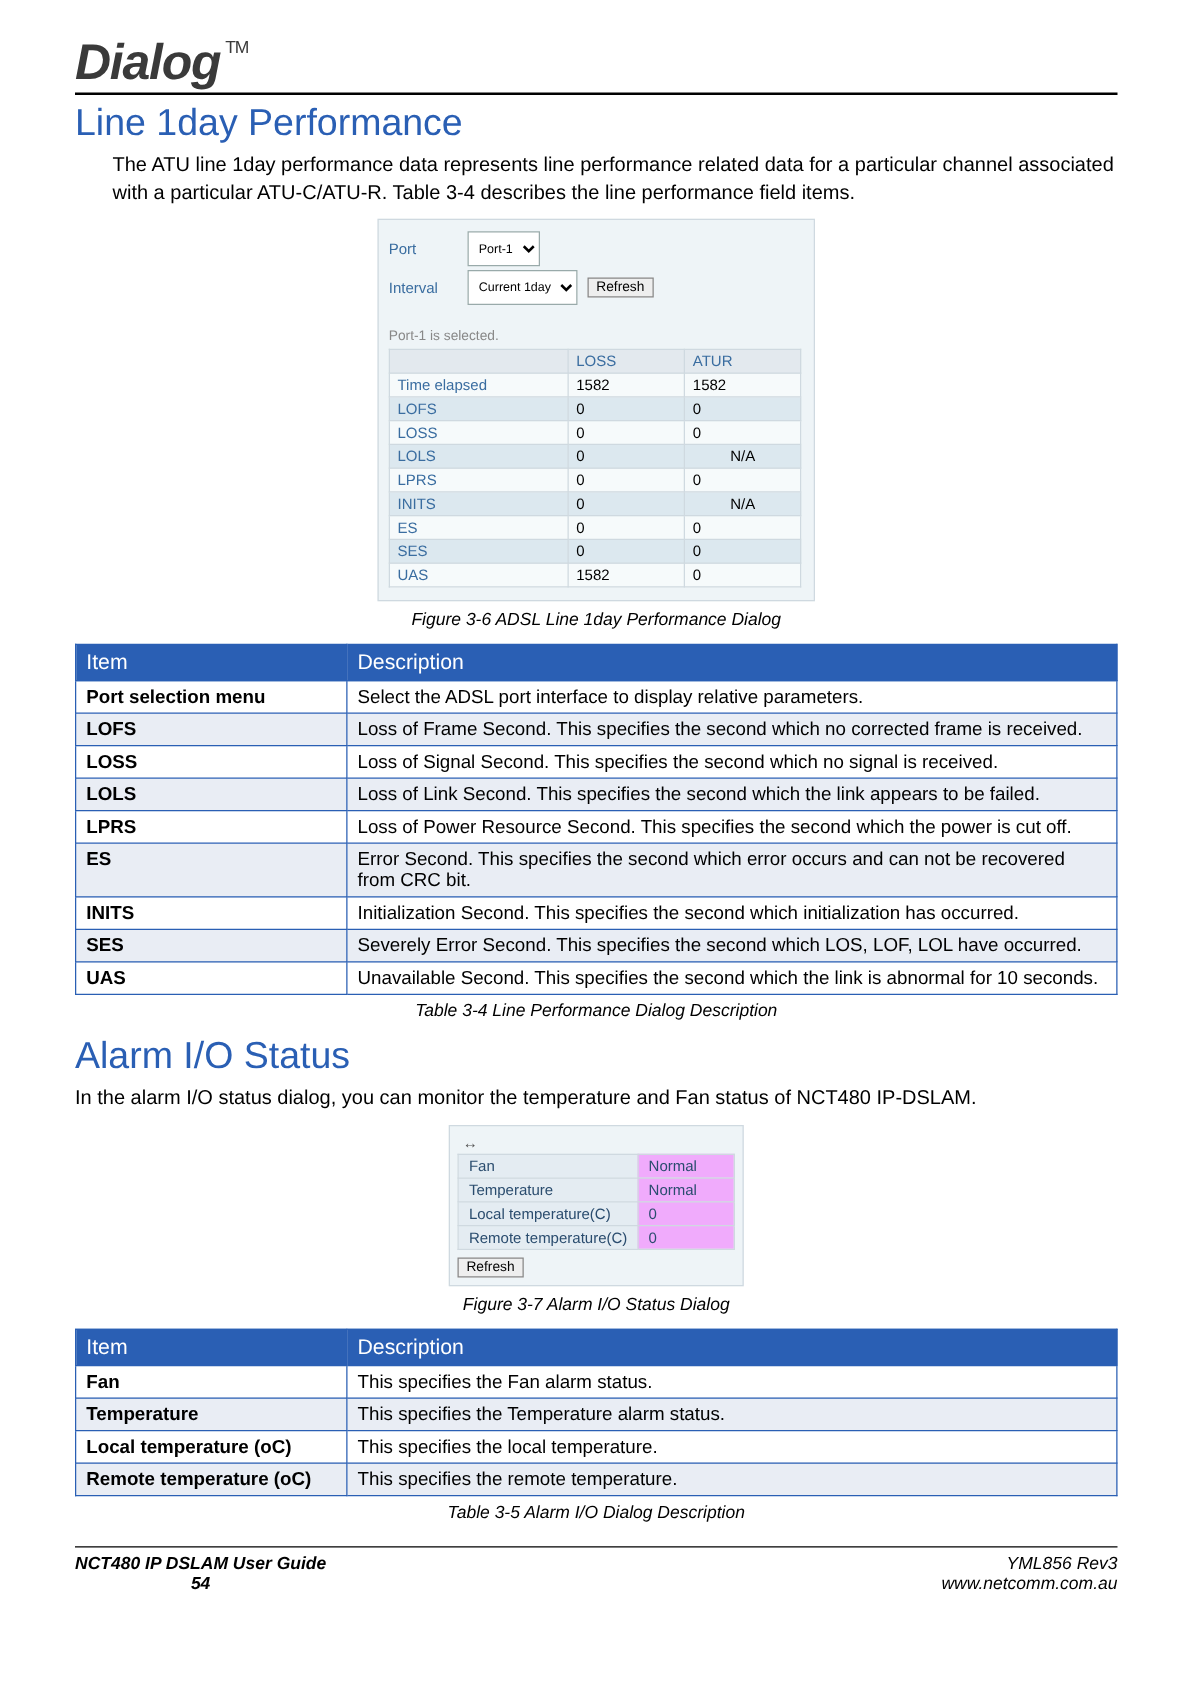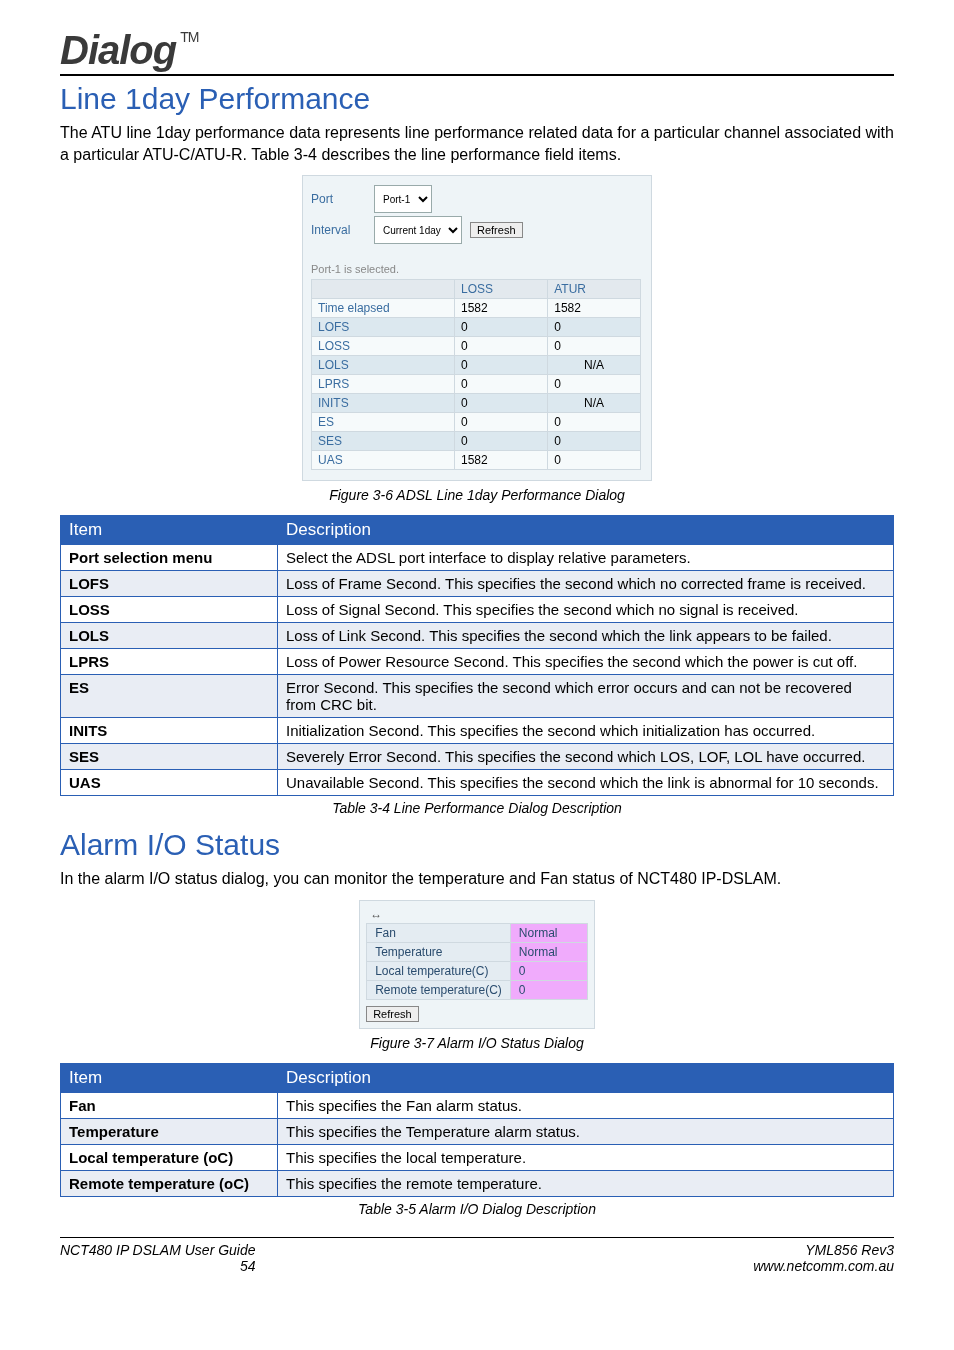--- a/index.html
+++ b/index.html
@@ -42,20 +42,21 @@
     font-size:30px;
     margin:6px 0 6px 0;
     font-family:Arial, Helvetica, sans-serif;
   }
   .body-text {
     font-size:16px;
     line-height:1.35;
     margin:0 0 10px 0;
   }
   .indent {
+    margin-left:30px;
   }
   .figure-wrap {
     text-align:center;
     margin:10px 0 6px 0;
   }
   .caption {
     text-align:center;
     font-style:italic;
     font-size:14px;
     margin:4px 0 12px 0;
@@ -180,21 +181,21 @@
 
   .footer {
     border-top:1px solid #000;
     margin-top:20px;
     padding-top:4px;
     display:flex;
     justify-content:space-between;
     font-size:14px;
     font-style:italic;
   }
-  .footer .left { text-align:right; }
+  .footer .left { text-align:center;font-weight:bold; }
   .footer .right { text-align:right; }
   .footer .left div, .footer .right div { font-style:italic; }
 </style>
 </head>
 <body>
 
 <div class="page">
 
   <div class="logo-row">
     <span class="logo">

